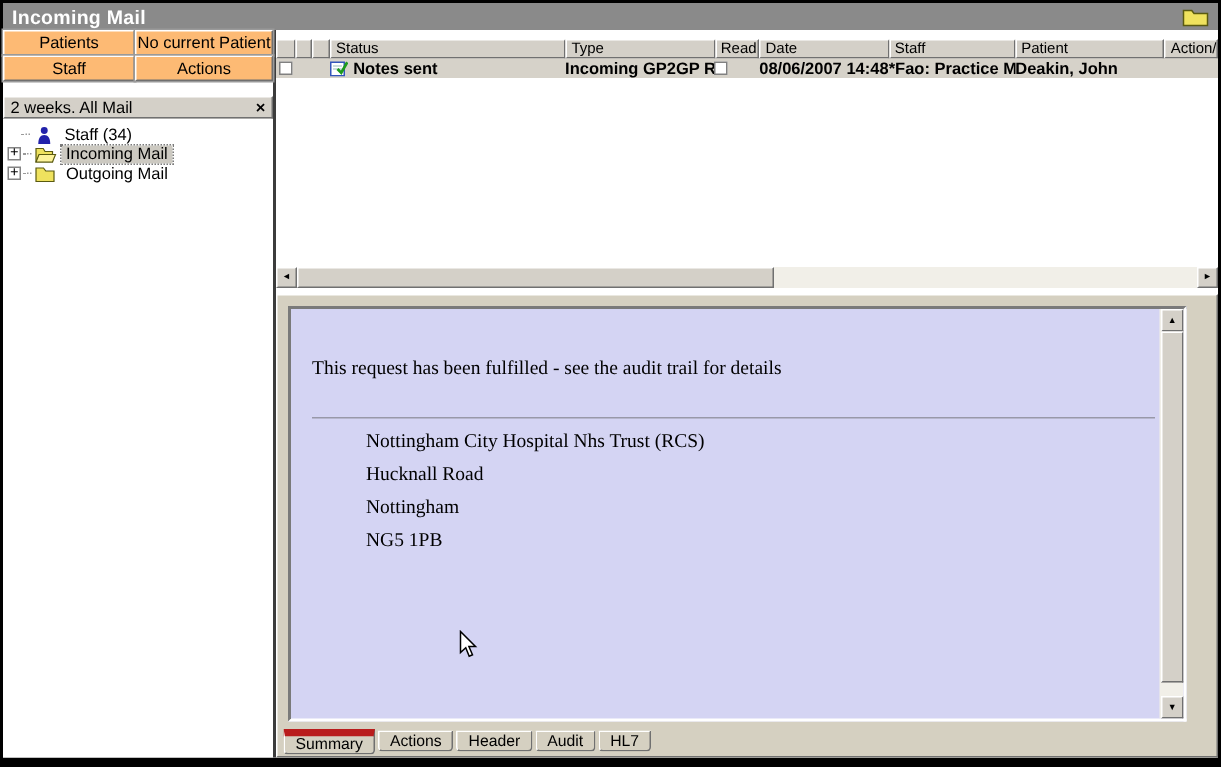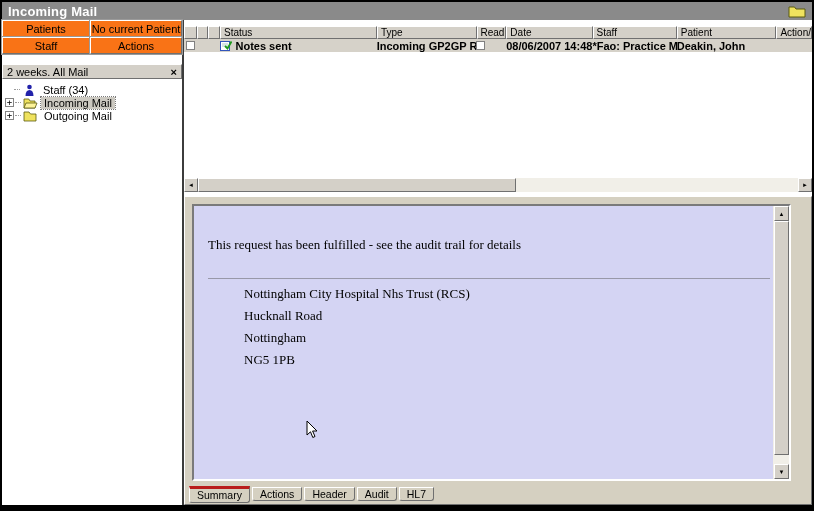--- a/index.html
+++ b/index.html
@@ -11,21 +11,21 @@
   .titlebar { position:absolute; left:0; top:0; width:810px; height:18px; background:#8a8a8a;
               display:flex; align-items:center; padding:0 6px; }
   .titlebar .title { color:#fff; font-size:13px; font-weight:bold; letter-spacing:.2px; }
   .titlebar .tb-folder { margin-left:auto; width:18px; height:13px; }
 
   
   .sidebar { position:absolute; left:0; top:18px; width:182px; height:485px; background:#fff;
              border-right:2px solid #3c3c3c; }
   .side-buttons { position:absolute; left:0; top:0; width:180px; height:34px; display:grid;
                   grid-template-columns:88px 92px; grid-template-rows:17px 17px; }
-  .btn3d { background:#f97316; border:1px solid; border-color:#ffffff #707070 #707070 #ffffff;
+  .btn3d { background:#fdba74; border:1px solid; border-color:#ffffff #707070 #707070 #ffffff;
            outline:1px solid #9a9a9a; outline-offset:-0px; font-size:11px; color:#000;
            display:flex; align-items:center; justify-content:center; cursor:default; white-space:nowrap; }
   .panel-header { position:absolute; left:0; top:44px; width:180px; height:15px; background:#d4d0c8;
                   border:1px solid; border-color:#ffffff #707070 #707070 #ffffff;
                   display:flex; align-items:center; font-size:11px; padding:0 4px; }
   .panel-header .hdr-close { margin-left:auto; font-size:11px; font-weight:bold; line-height:10px; cursor:default; }
   .tree { position:absolute; left:0; top:63px; width:176px; }
   .tree-item { height:13px; display:flex; align-items:center; font-size:11px; white-space:nowrap; }
   .tree-item .expander { width:9px; height:9px; margin-left:3px; background:#fff; border:1px solid #848484;
                          font-size:9px; line-height:7px; text-align:center; font-family:"DejaVu Sans Mono",monospace; }
@@ -80,21 +80,21 @@
   .vscroll .down { left:1px; bottom:0; width:15px; height:15px; }
   .vscroll .vthumb { position:absolute; left:1px; top:15px; width:15px; height:234px; background:#d4d0c8;
                      border:1px solid; border-color:#ffffff #707070 #707070 #ffffff; }
 
   
   .tabs { position:absolute; left:4px; top:290px; height:19px; display:flex; align-items:flex-start;
           font-size:10.5px; }
   .tab { background:#d5d0c1; border:1px solid; border-color:#ffffff #707070 #707070 #ffffff;
          border-radius:0 0 3px 3px; padding:1px 7px 2px 7px; margin-right:2px; height:14px;
          display:flex; align-items:center; cursor:default; }
-  .tab.active { height:17px; border-top:3px solid #b91c1c; margin-top:-1px; padding-bottom:3px; }
+  .tab.active { height:17px; border-top:5px solid #b91c1c; margin-top:-1px; padding-bottom:3px; }
 
   .cursor { position:absolute; left:304px; top:418px; z-index:50; pointer-events:none; }
 </style>
 </head>
 <body>
 
 <div class="app">
 
   <div class="titlebar">
     <span class="title">Incoming Mail</span>

